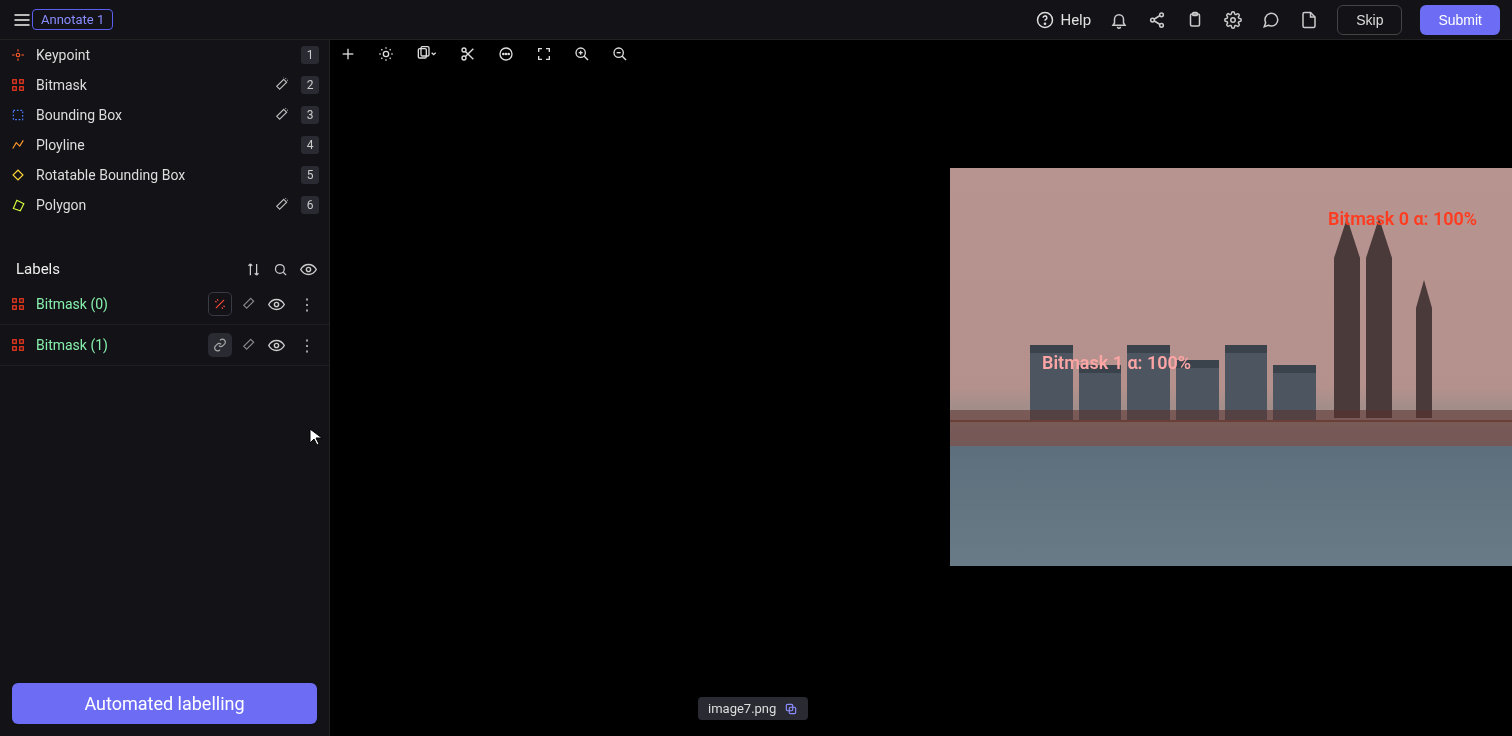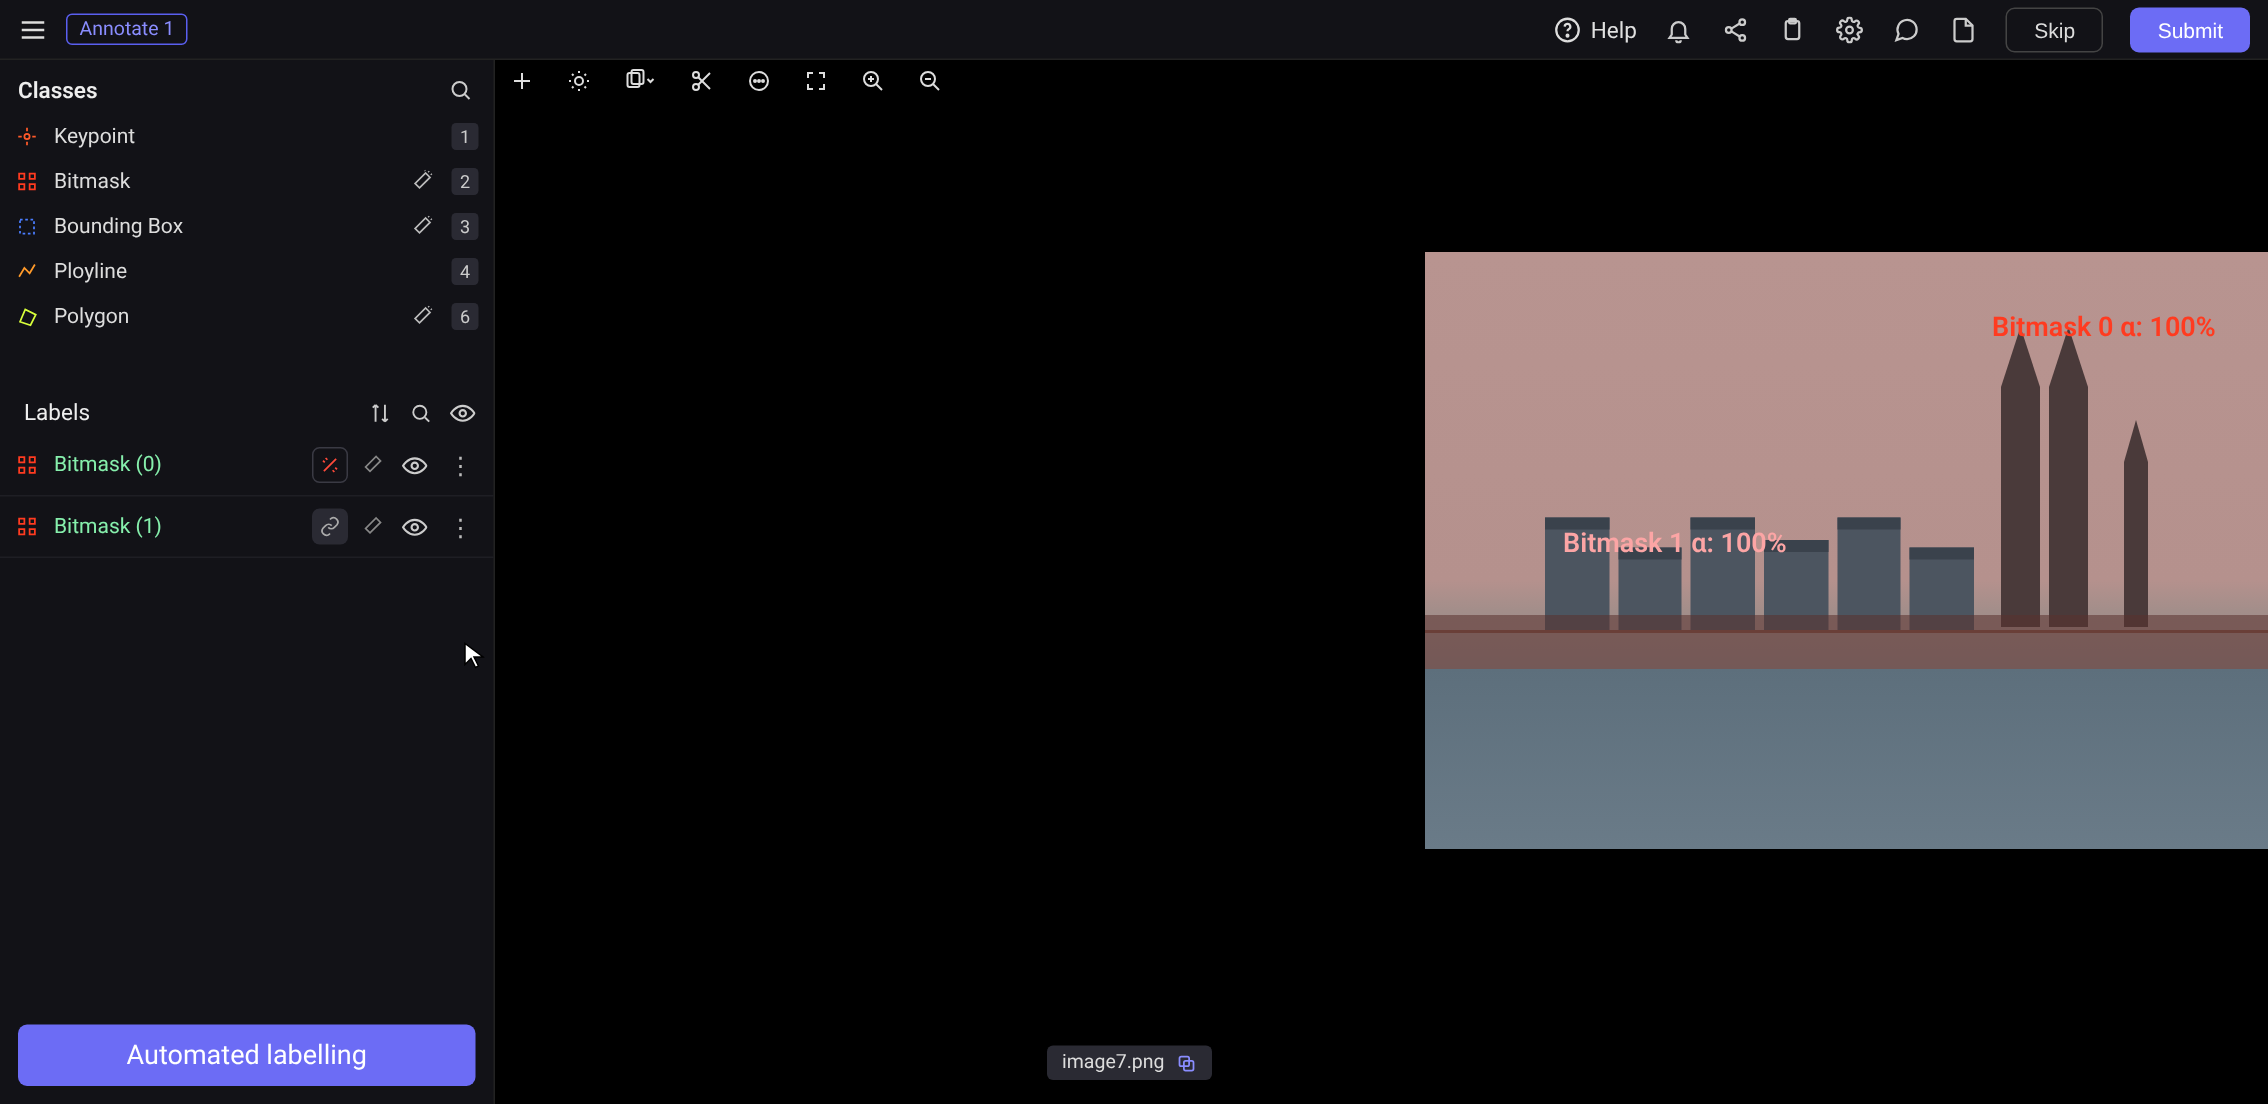--- a/index.html
+++ b/index.html
@@ -13,21 +13,21 @@
     font-size: 14px;
   }
   .topbar {
     height: 40px;
     background: #121217;
     display: flex;
     align-items: center;
     padding: 0 12px;
     border-bottom: 1px solid #222;
   }
-  .topbar-left { display: flex; align-items: center; gap: 12px; }
+  .topbar-left { display: flex; align-items: center; }
   .menu-icon { cursor: pointer; display:flex; align-items:center; }
   .annotate-tag {
     border: 1px solid #5a5ff0;
     color: #8a8dff;
     padding: 2px 8px;
     border-radius: 4px;
     font-size: 13px;
   }
   .topbar-right { margin-left: auto; display: flex; align-items: center; gap: 18px; }
   .help { cursor:pointer; display:flex; align-items:center; gap:6px; font-size:15px; color:#e0e0e0;}
@@ -208,30 +208,20 @@
         </svg>
     </span>
     <button class="skip-btn">Skip</button>
     <button class="submit-btn">Submit</button>
   </div>
 </div>
 
 <div class="main">
   <div class="sidebar">
 
-    <div class="panel-header">
-      <span>Classes</span>
-      <span class="spacer"></span>
-      <span class="icon-btn">
-        <svg width="16" height="16" viewBox="0 0 24 24" fill="none" stroke="#ccc" stroke-width="2">
-            <circle cx="11" cy="11" r="7"></circle>
-            <line x1="21" y1="21" x2="16.5" y2="16.5"></line>
-          </svg>
-      </span>
-    </div>
 
     <div class="class-list">
       <div class="class-row">
         <span class="class-icon">
             <svg width="14" height="14" viewBox="0 0 24 24" fill="none" stroke="#ff5a2a" stroke-width="2">
               <circle cx="12" cy="12" r="3"></circle>
               <line x1="12" y1="2" x2="12" y2="6"></line>
               <line x1="12" y1="18" x2="12" y2="22"></line>
               <line x1="2" y1="12" x2="6" y2="12"></line>
               <line x1="18" y1="12" x2="22" y2="12"></line>
@@ -274,20 +264,29 @@
         <span class="key-badge">3</span>
       </div>
       <div class="class-row">
         <span class="class-icon">
             <svg width="14" height="14" viewBox="0 0 24 24" fill="none" stroke="#ff9a2a" stroke-width="2">
               <polyline points="3 18 9 8 15 14 21 4"></polyline>
             </svg>
           </span>
         <span class="class-name">Ployline</span>
         <span class="key-badge">4</span>
+      </div>
+      <div class="class-row">
+        <span class="class-icon">
+            <svg width="14" height="14" viewBox="0 0 24 24" fill="none" stroke="#ffd93b" stroke-width="2">
+              <rect x="6" y="6" width="12" height="12" transform="rotate(45 12 12)"></rect>
+            </svg>
+          </span>
+        <span class="class-name">Rotatable Bounding Box</span>
+        <span class="key-badge">5</span>
       </div>
       <div class="class-row">
         <span class="class-icon">
             <svg width="14" height="14" viewBox="0 0 24 24" fill="none" stroke="#d8ff3b" stroke-width="2">
               <polygon points="4 18 10 4 22 10 16 22"></polygon>
             </svg>
           </span>
         <span class="class-name">Polygon</span>
         <span class="wand-icon">
             <svg width="14" height="14" viewBox="0 0 24 24" fill="none" stroke="#bbb" stroke-width="2">

